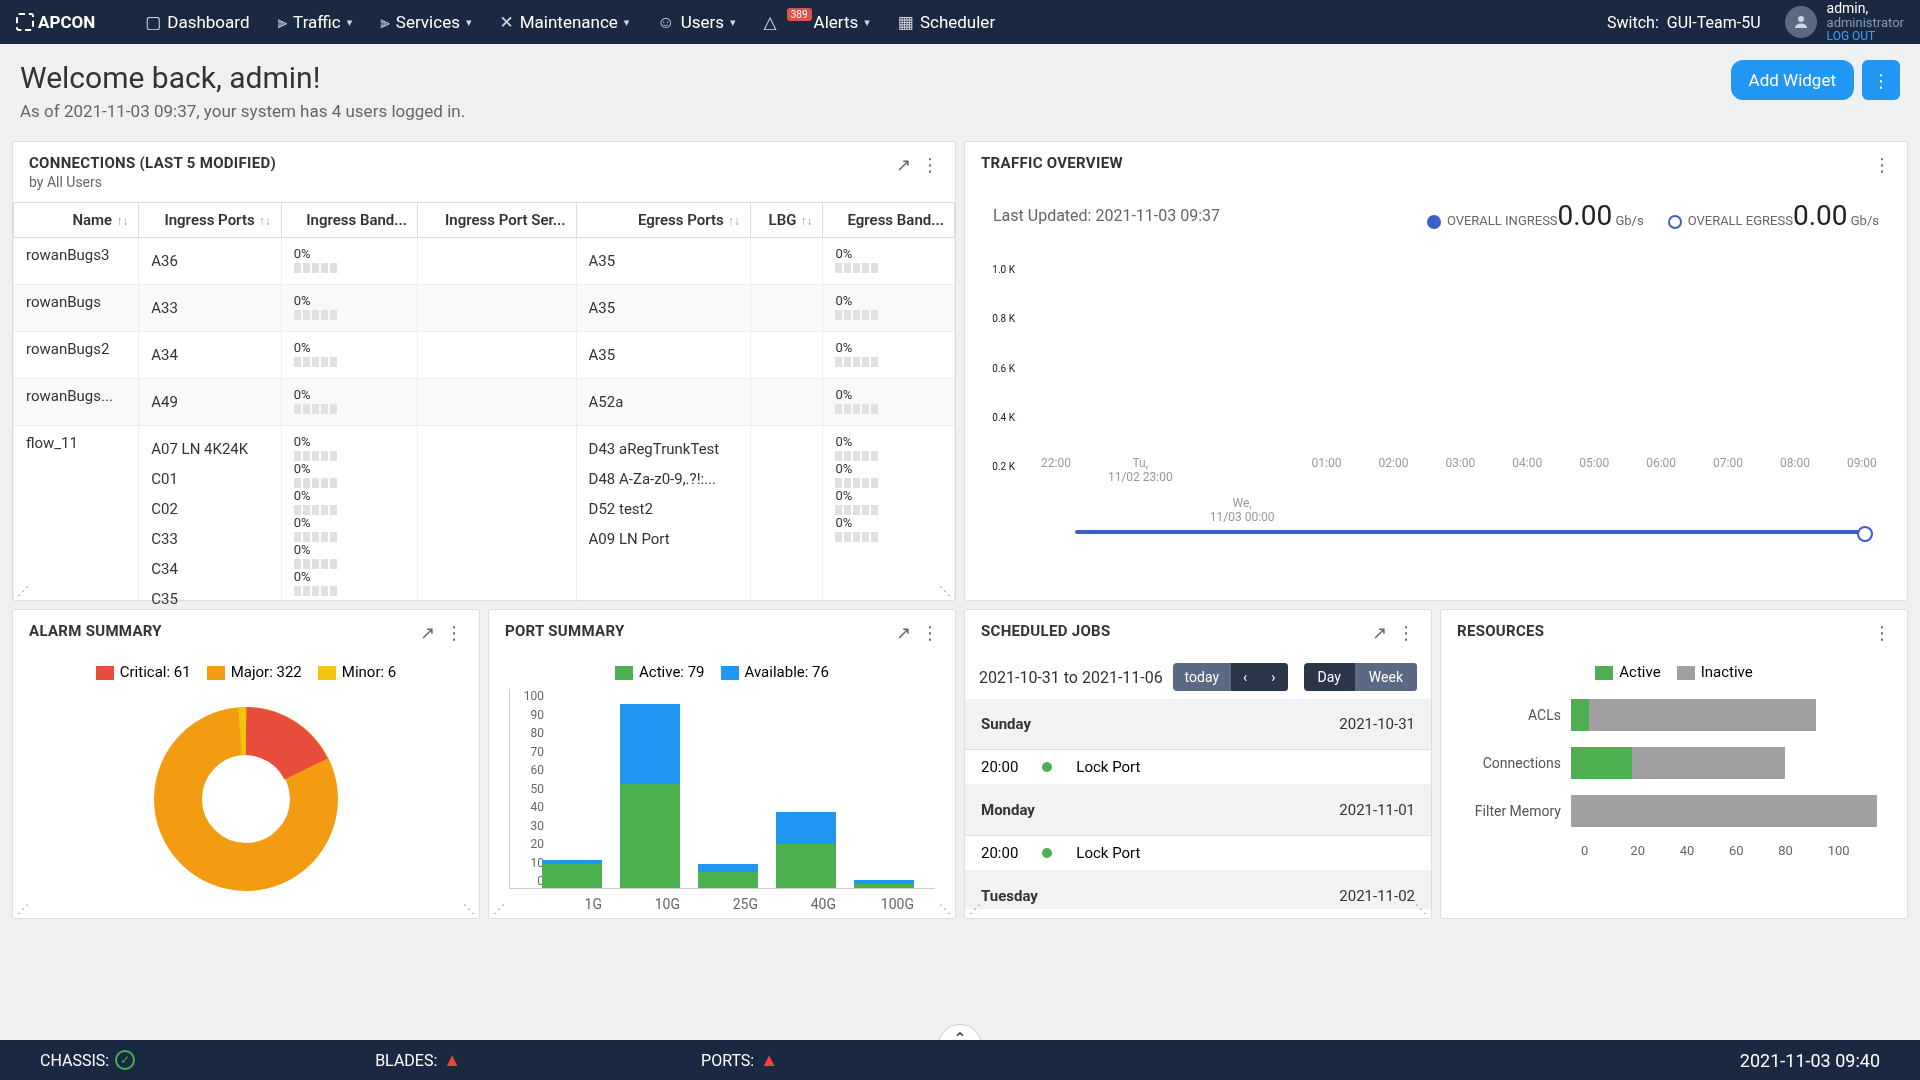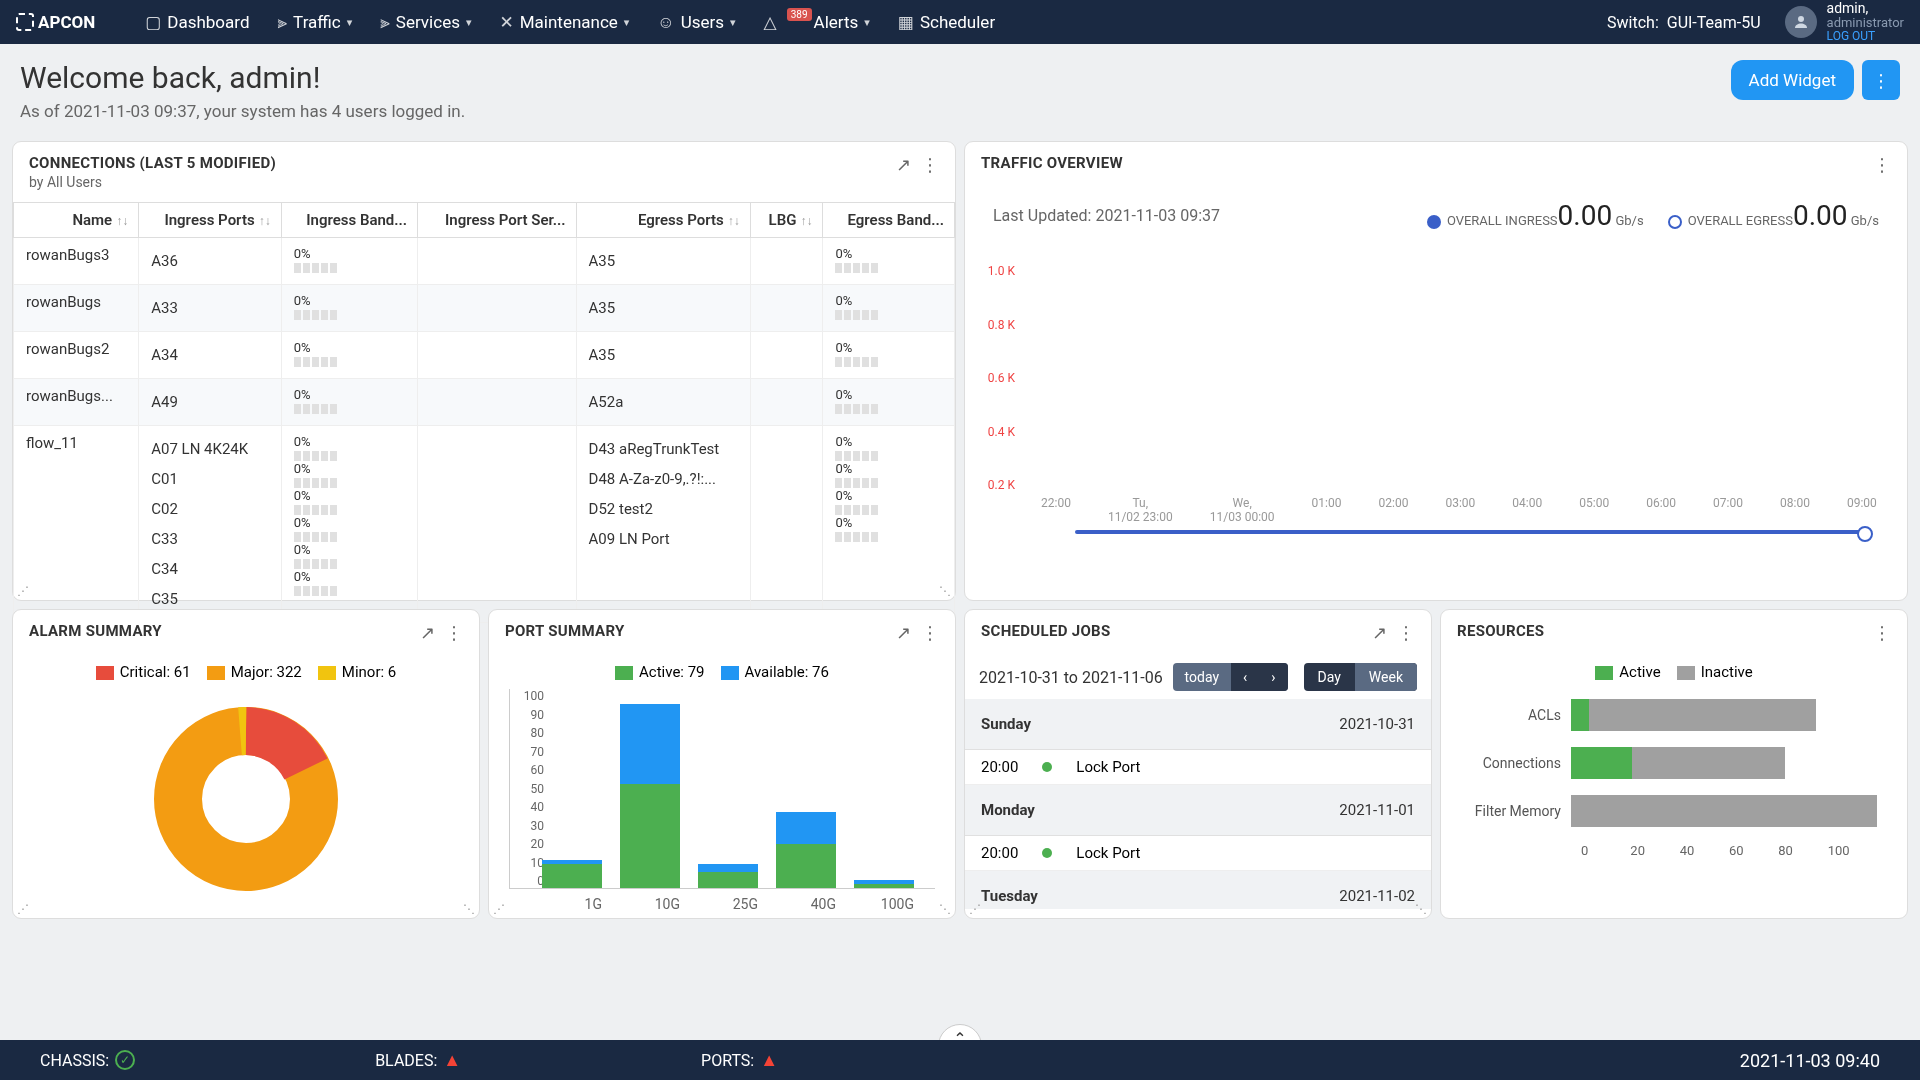--- a/index.html
+++ b/index.html
@@ -17,21 +17,21 @@
 .user-avatar{width:32px;height:32px;border-radius:50%;background:#5a6a82;display:flex;align-items:center;justify-content:center}
 .user-info{text-align:left}
 .user-info .role{color:#8a9ab0;font-size:13px}
 .user-info .logout{color:#3aa0ff;font-size:12px;cursor:pointer}
 .header{padding:16px 20px;display:flex;align-items:flex-start}
 .welcome{font-size:30px;color:#333}
 .subtext{font-size:17px;color:#666;margin-top:6px}
 .header-actions{margin-left:auto;display:flex;gap:8px}
 .btn-primary{background:#2196f3;color:#fff;border:none;padding:10px 18px;border-radius:12px;font-size:17px;cursor:pointer}
 .btn-icon{background:#2196f3;color:#fff;border:none;width:38px;border-radius:6px;font-size:18px;cursor:pointer}
-.widget{background:#fff;border:1px solid #ddd;border-radius:9px;margin:4px;position:relative}
+.widget{background:#fff;border:1px solid #ddd;border-radius:3px;margin:4px;position:relative}
 .widget-header{padding:12px 16px;display:flex;align-items:flex-start}
 .widget-title{font-size:15px;font-weight:700;color:#333;letter-spacing:.3px}
 .widget-sub{font-size:14px;color:#666;margin-top:2px}
 .widget-actions{margin-left:auto;display:flex;gap:10px;color:#666;font-size:18px}
 .widget-actions span{cursor:pointer}
 .row1{display:flex;padding:0 8px}
 .w-conn{width:952px;height:460px}
 .w-traffic{width:952px;height:460px}
 .row2{display:flex;padding:0 8px}
 .w-alarm{width:472px;height:310px}
@@ -48,21 +48,21 @@
 .pct-bars{display:flex;gap:2px;margin-top:2px}
 .pct-bars i{width:7px;height:10px;background:#e0e0e0;display:inline-block}
 .multi-cell{line-height:2}
 .traffic-top{padding:12px 28px;display:flex;align-items:center;color:#666;font-size:16px}
 .traffic-legend{margin-left:auto;display:flex;gap:24px;align-items:center;font-size:13px;color:#666}
 .dot{width:14px;height:14px;border-radius:50%;display:inline-block;margin-right:6px;vertical-align:middle}
 .dot-fill{background:#3a5fc8}
 .dot-outline{border:2px solid #3a5fc8}
 .big-num{font-size:28px;color:#222;font-weight:400}
 .chart-area{position:relative;height:260px;margin:20px 30px 0 60px}
-.y-axis{position:absolute;left:-50px;top:0;bottom:32px;display:flex;flex-direction:column;justify-content:space-between;font-size:12px;color:#ef4444;text-align:right;width:40px}
+.y-axis{position:absolute;left:-50px;top:0;bottom:52px;display:flex;flex-direction:column;justify-content:space-between;font-size:10px;color:#0f172a;text-align:right;width:40px}
 .x-axis{position:absolute;bottom:0;left:16px;right:0;display:flex;justify-content:space-between;font-size:12px;color:#999}
 .slider{position:absolute;bottom:-10px;left:50px;right:10px;height:4px;background:#3a5fc8;border-radius:2px}
 .slider::after{content:'';position:absolute;right:-6px;top:-4px;width:12px;height:12px;border:2px solid #3a5fc8;background:#fff;border-radius:50%}
 .legend-row{display:flex;justify-content:center;gap:16px;padding:8px;font-size:15px}
 .legend-sq{width:18px;height:14px;display:inline-block;margin-right:6px;vertical-align:middle}
 .donut-wrap{display:flex;justify-content:center;padding:10px}
 .bar-chart{position:relative;height:200px;margin:0 20px;display:flex;align-items:flex-end;gap:26px;padding-left:40px;border-left:1px solid #ccc;border-bottom:1px solid #ccc}
 .bar-y{position:absolute;left:0;top:0;bottom:0;display:flex;flex-direction:column;justify-content:space-between;font-size:12px;color:#666;width:34px;text-align:right}
 .bar-col{width:52px;display:flex;flex-direction:column;align-items:flex-end;position:relative}
 .bar-stack{width:60px;display:flex;flex-direction:column-reverse}
@@ -430,21 +430,21 @@
           <div>1.0 K</div>
           <div>0.8 K</div>
           <div>0.6 K</div>
           <div>0.4 K</div>
           <div>0.2 K</div>
         </div>
       <div id="traffic-grid"></div>
       <div class="x-axis" id="traffic-x">
           <div style="text-align: center;">22:00</div>
           <div style="text-align: center;">Tu,<br>11/02 23:00</div>
-          <div style="text-align: center;">We,<br>11/03 00:00</div>
+          <div style="text-align: center; margin-top: 40px;">We,<br>11/03 00:00</div>
           <div style="text-align: center;">01:00</div>
           <div style="text-align: center;">02:00</div>
           <div style="text-align: center;">03:00</div>
           <div style="text-align: center;">04:00</div>
           <div style="text-align: center;">05:00</div>
           <div style="text-align: center;">06:00</div>
           <div style="text-align: center;">07:00</div>
           <div style="text-align: center;">08:00</div>
           <div style="text-align: center;">09:00</div>
         </div>

